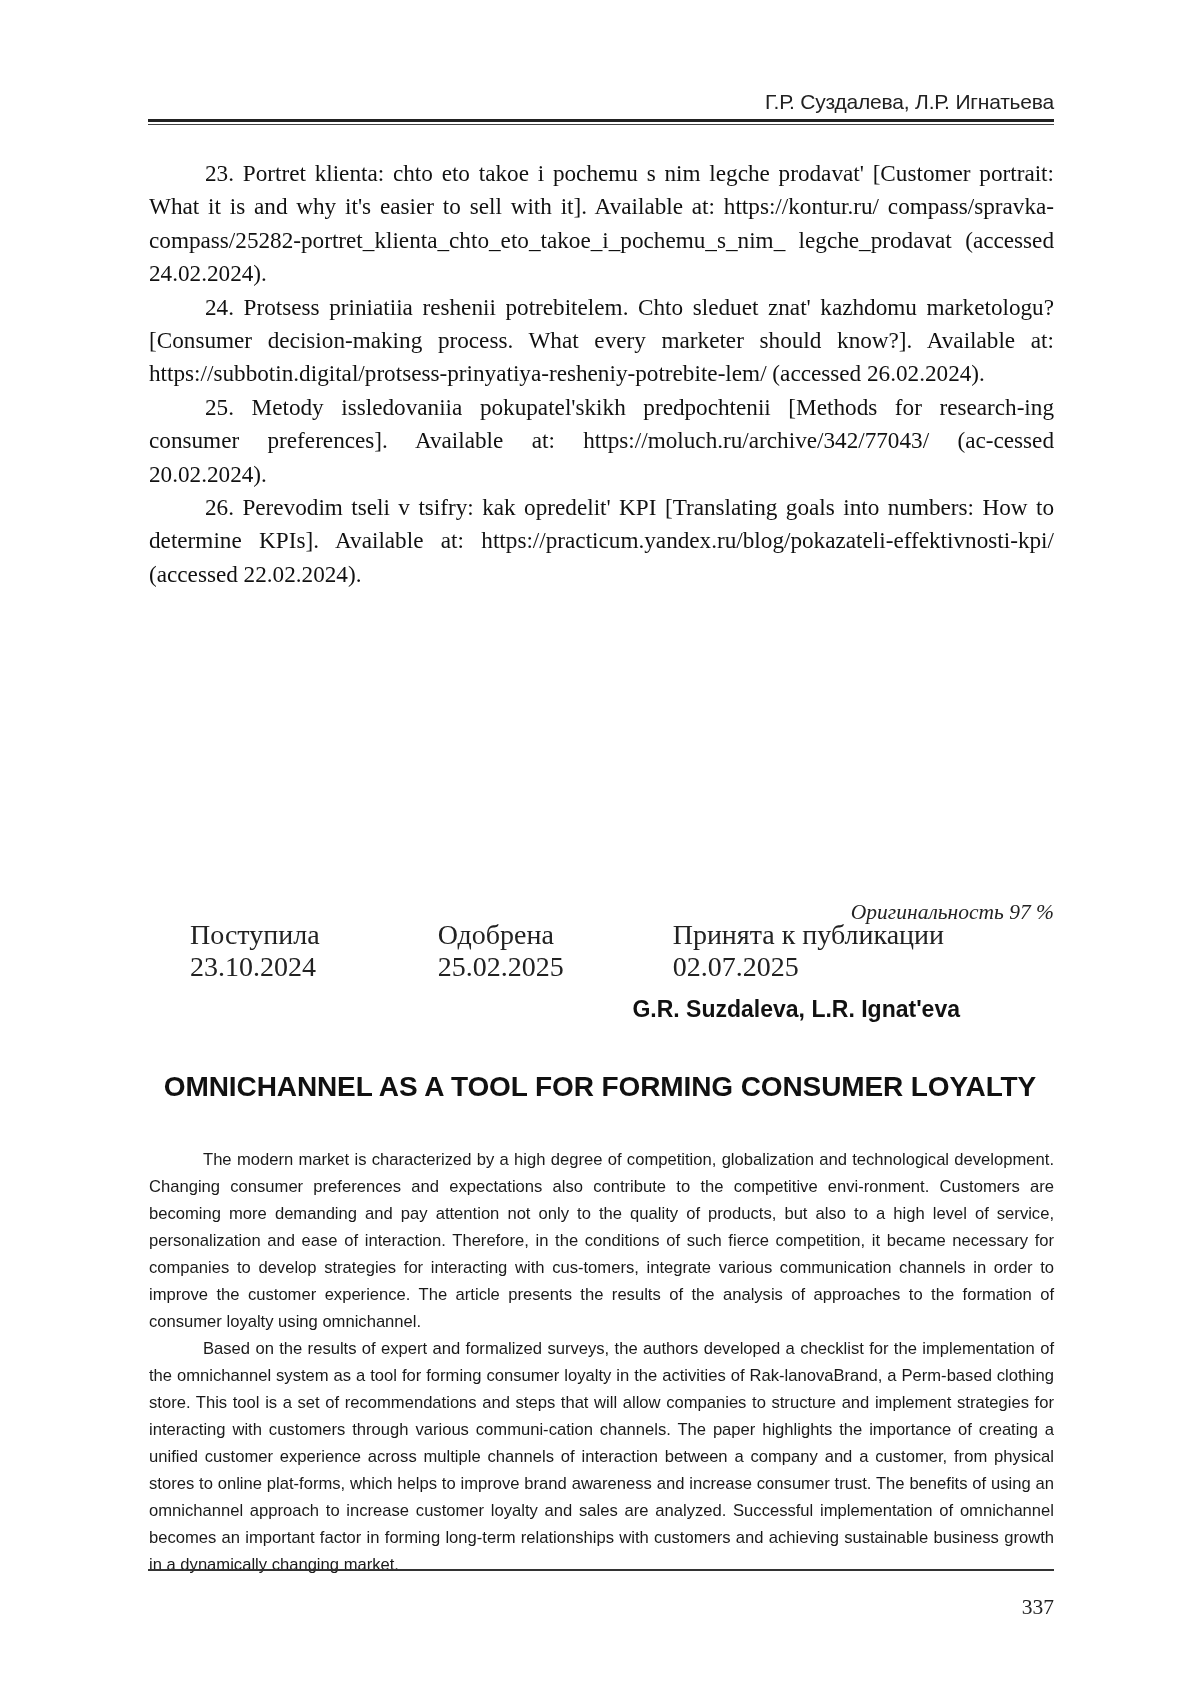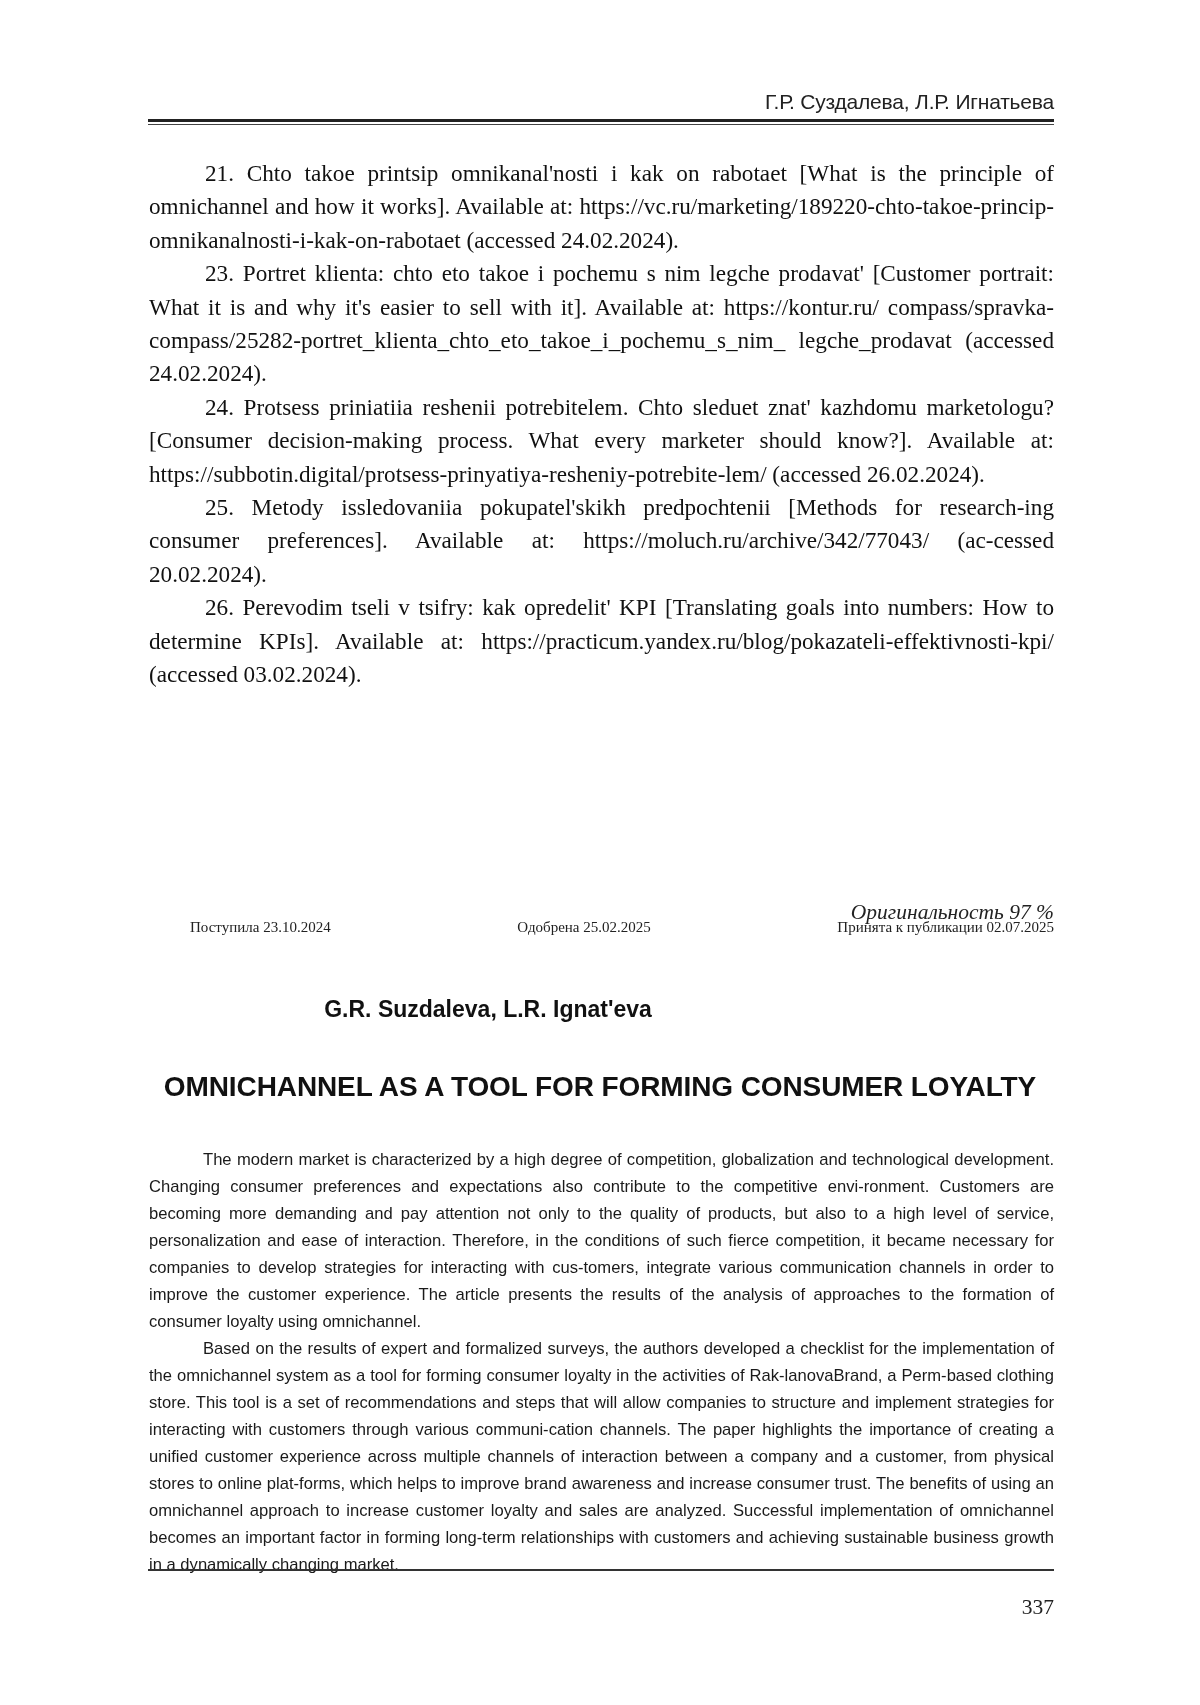--- a/index.html
+++ b/index.html
@@ -27,26 +27,26 @@
     }
     .ref { text-indent: 56px; margin: 0; }
 
     .originality {
       position: absolute; right: 146px; top: 858px;
       font-family: "Liberation Serif", serif; font-style: italic; font-size: 21.5px; color: #222; margin-top: 42px;
     }
 
     .dates {
       position: absolute; left: 190px; top: 919px; width: 864px;
-      font-family: "Liberation Serif", serif; font-size: 15px; color: #222;
+      font-family: "Liberation Serif", serif; font-size: 28px; color: #222;
       display: flex; justify-content: space-between;
     }
 
     .en-authors {
-      position: absolute; left: 8px; width: 960px; top: 996px; text-align: center;
+      position: absolute; left: 0; width: 960px; top: 996px; text-align: right;
       font-family: "Liberation Sans", sans-serif; font-weight: bold; font-size: 23px; color: #111;
     }
     .en-title {
       position: absolute; left: 0; width: 1200px; top: 1071px; text-align: center;
       font-family: "Liberation Sans", sans-serif; font-weight: bold; font-size: 28px; color: #111;
       letter-spacing: -0.1px;
     }
 
     .abstract {
       position: absolute; left: 149px; top: 1146px; width: 905px;
@@ -67,25 +67,24 @@
 </head>
 <body>
 
 <div class="page">
 
   <div class="running-head">Г.Р. Суздалева, Л.Р. Игнатьева</div>
   <div class="head-rule"></div>
   <div class="head-rule-thin"></div>
 
   <div class="refs">
-    <p class="ref">21.  Chto takoe printsip omnikanal'nosti i kak on rabotaet [What is the principle of omnichannel and how it works]. Available at: https://vc.ru/marketing/189220-chto-takoe-princip-omnikanalnosti-i-kak-on-rabotaet (accessed 24.02.2024).</p>
     <p class="ref">23.  Portret klienta: chto eto takoe i pochemu s nim legche prodavat' [Customer portrait: What it is and why it's easier to sell with it]. Available at: https://kontur.ru/ compass/spravka-compass/25282-portret_klienta_chto_eto_takoe_i_pochemu_s_nim_ legche_prodavat (accessed 24.02.2024).</p>
     <p class="ref">24. Protsess priniatiia reshenii potrebitelem. Chto sleduet znat' kazhdomu marketologu? [Consumer decision-making process. What every marketer should know?]. Available at: https://subbotin.digital/protsess-prinyatiya-resheniy-potrebite-lem/ (accessed 26.02.2024).</p>
     <p class="ref">25.  Metody issledovaniia pokupatel'skikh predpochtenii [Methods for research-ing consumer preferences]. Available at: https://moluch.ru/archive/342/77043/ (ac-cessed 20.02.2024).</p>
-    <p class="ref">26. Perevodim tseli v tsifry: kak opredelit' KPI [Translating goals into numbers: How to determine KPIs]. Available at: https://practicum.yandex.ru/blog/pokazateli-effektivnosti-kpi/ (accessed 03.02.2024).</p>
+    <p class="ref">26. Perevodim tseli v tsifry: kak opredelit' KPI [Translating goals into numbers: How to determine KPIs]. Available at: https://practicum.yandex.ru/blog/pokazateli-effektivnosti-kpi/ (accessed 22.02.2024).</p>
   </div>
 
   <div class="originality">Оригинальность 97 %</div>
 
   <div class="dates">
     <span>Поступила 23.10.2024</span>
     <span>Одобрена 25.02.2025</span>
     <span>Принята к публикации 02.07.2025</span>
   </div>
 

